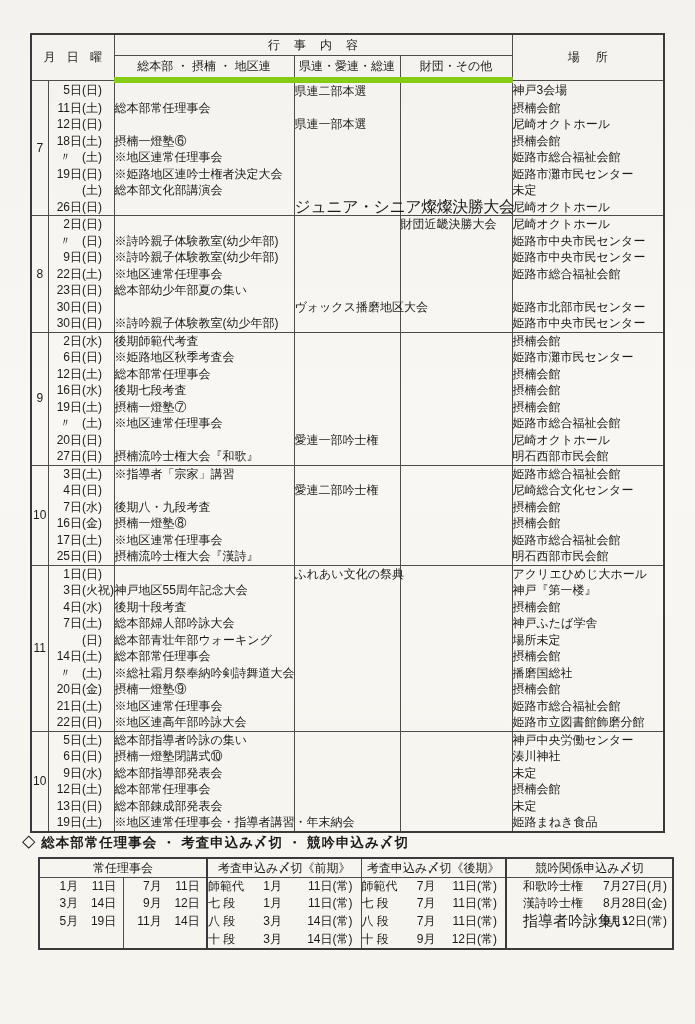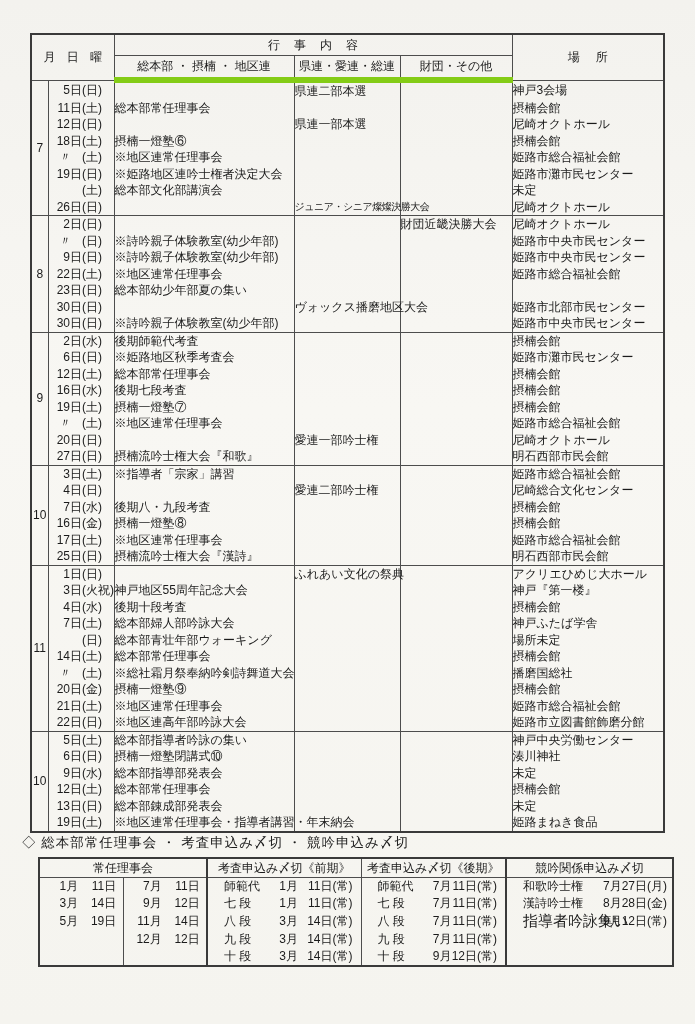--- a/index.html
+++ b/index.html
@@ -29,43 +29,43 @@
   .h-sub{height:21px !important;border-bottom:6px solid #84cc16;}
   .b-r{border-right:1px solid #4d4d4d;}
   .grp-top{border-top:1px solid #4d4d4d;}
   td.month{ text-align:center;vertical-align:top;padding-top:1px;}
   td.day{text-align:right;padding-right:1px;}
   td.day.ditto{text-align:center;padding-right:8px;}
   td.dow{text-align:left;padding-left:1px;}
   td.c1{padding-left:3px;}
   td.c1.indent{padding-left:16px;}
   td.c2{padding-left:7px;}
-  td.c2.small{font-size:10px;letter-spacing:-0.5px;}
+  td.c2.small{font-size:16px;letter-spacing:-0.5px;}
   td.c3{padding-left:6px;}
   td.place{padding-left:5px;}
   
   #deadline-heading{
     position:absolute;left:22px;top:834px;
-    font-size:13.5px;font-weight:normal;letter-spacing:1px;
+    font-size:13.5px;font-weight:bold;letter-spacing:1px;
   }
   #deadlines{
     position:absolute;left:38px;top:857px;width:634px;
     border-collapse:collapse;table-layout:fixed;
     font-size:12px;border:2px solid #3a3a3a;
   }
   #deadlines th,#deadlines td{
     padding:0;margin:7px;white-space:nowrap;overflow:visible;
     font-weight:normal;height:17px;vertical-align:middle;
   }
   #deadlines thead th{height:18px;border-bottom:1px solid #4d4d4d;text-align:center;}
   .g-thin{border-right:1px solid #4d4d4d;}
   .g-thick{border-right:2px solid #3a3a3a;}
   .riji-wrap{display:grid;grid-template-columns:32px 38px;justify-content:center;}
   .riji-wrap span{text-align:right;}
-  .grade-wrap{display:grid;grid-template-columns:42px 32px auto;padding-left:16px;}
+  .grade-wrap{display:grid;grid-template-columns:42px 32px auto;padding-left:0;}
   .grade-wrap .g-rank{text-align:left;}
   .grade-wrap .g-month{text-align:right;}
   .grade-wrap .g-date{text-align:right;padding-right:8px;}
   .kyo-wrap{display:grid;grid-template-columns:80px auto;padding-left:16px;align-items:center;}
   .kyo-wrap .k-name{text-align:left;}
   .kyo-wrap .k-name.small{font-size:15px;}
   .kyo-wrap .k-date{text-align:left;}
 </style>
 </head>
 <body>
@@ -594,44 +594,20 @@
         </td>
         <td>
           <div class="kyo-wrap">
             <span class="k-name small">指導者吟詠集い</span>
             <span class="k-date">9月12日(常)</span>
           </div>
         </td>
       </tr>
       <tr>
         <td class="g-thin"></td>
-        <td class="g-thick">
-          <div class="riji-wrap">
-            <span>12月</span>
-            <span>12日</span>
-          </div>
-        </td>
-        <td class="g-thin">
-          <div class="grade-wrap">
-            <span class="g-rank">九 段</span>
-            <span class="g-month">3月</span>
-            <span class="g-date">14日(常)</span>
-          </div>
-        </td>
-        <td class="g-thick">
-          <div class="grade-wrap">
-            <span class="g-rank">九 段</span>
-            <span class="g-month">7月</span>
-            <span class="g-date">11日(常)</span>
-          </div>
-        </td>
-        <td></td>
-      </tr>
-      <tr>
-        <td class="g-thin"></td>
         <td class="g-thick"></td>
         <td class="g-thin">
           <div class="grade-wrap">
             <span class="g-rank">十 段</span>
             <span class="g-month">3月</span>
             <span class="g-date">14日(常)</span>
           </div>
         </td>
         <td class="g-thick">
           <div class="grade-wrap">

